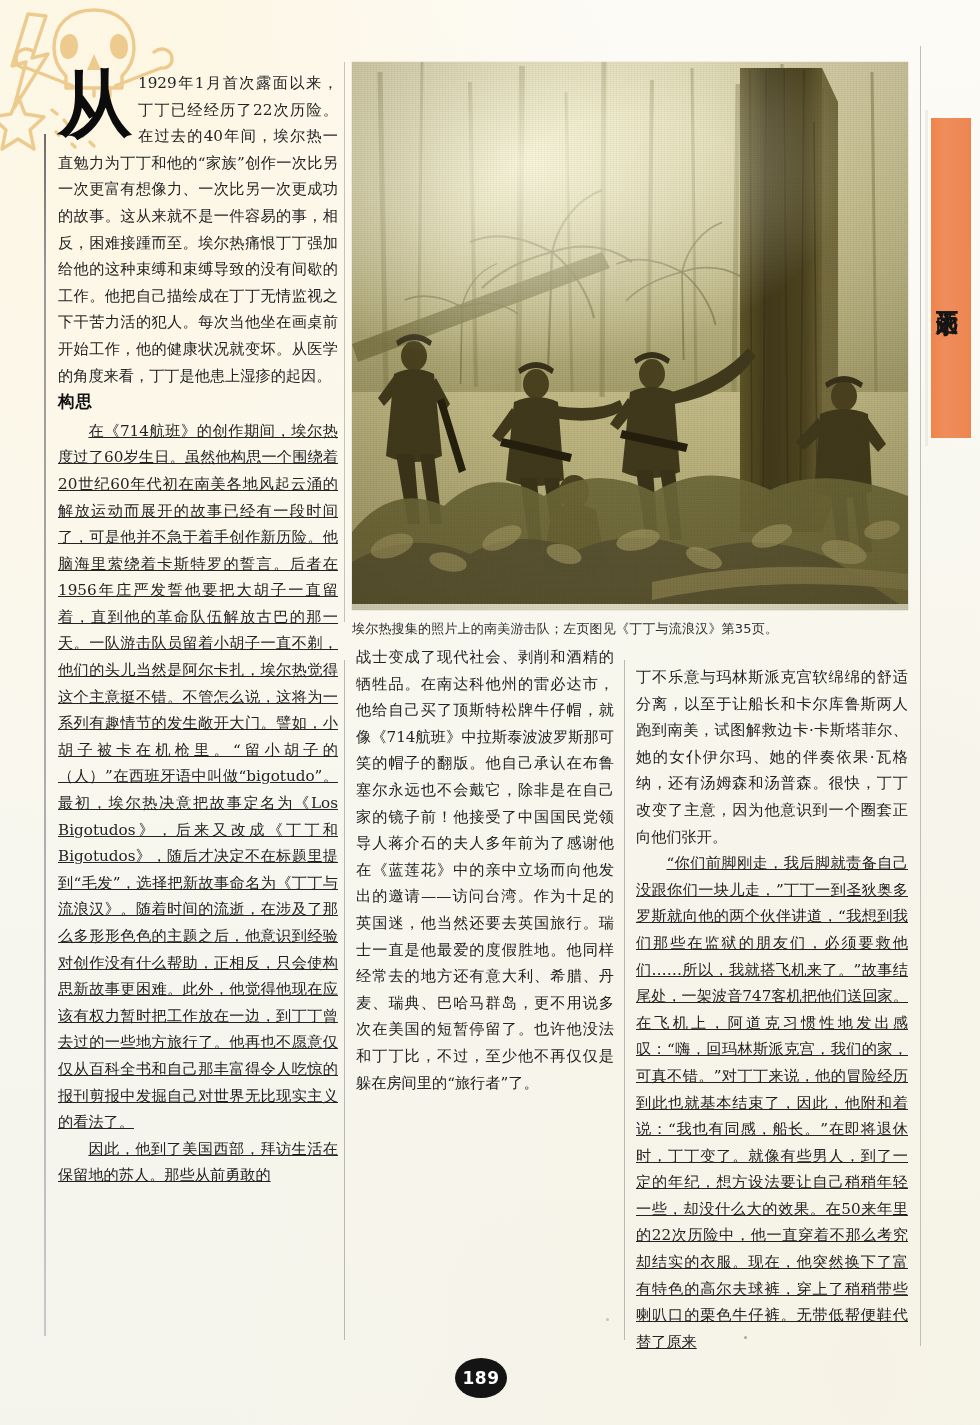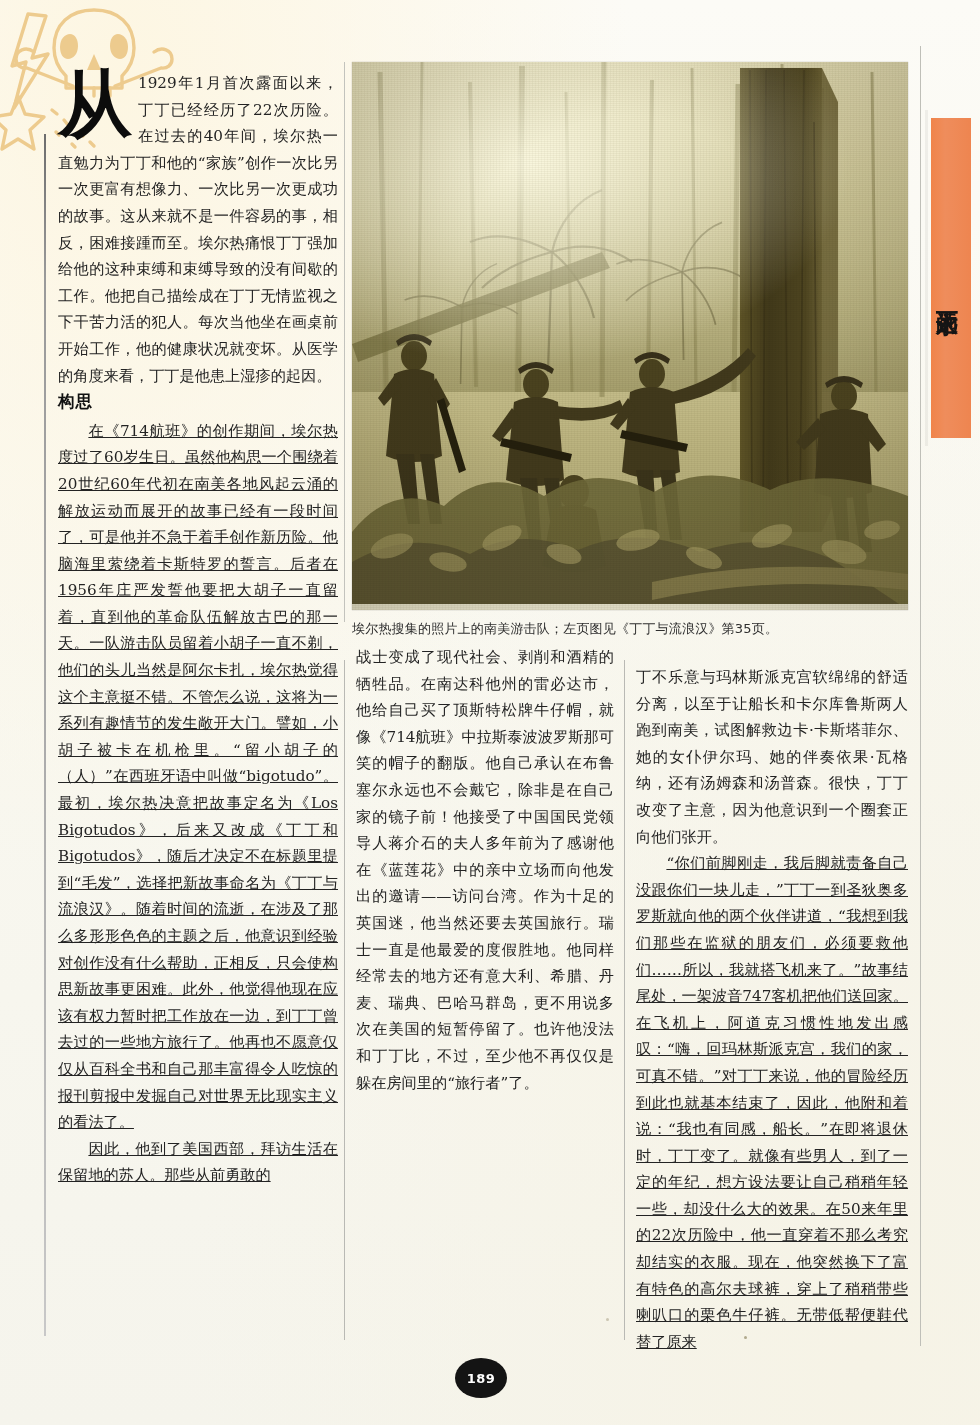--- a/index.html
+++ b/index.html
@@ -151,21 +151,21 @@
   #colB{left:356px;top:644px;width:258px;}
   #colC{left:636px;top:664px;width:272px;}
 
   
   .pagenum{
     position:absolute;left:455px;top:1358px;
     width:52px;height:40px;border-radius:50%;
     background:#141414;color:#fff;
     display:flex;align-items:center;justify-content:center;
     font-family:"DejaVu Sans","Liberation Sans",sans-serif;
-    font-size:13px;font-weight:700;letter-spacing:.5px;
+    font-size:17px;font-weight:700;letter-spacing:.5px;
   }
   .speck{position:absolute;width:3px;height:3px;background:#b0a98d;border-radius:50%;}
 </style>
 </head>
 <body>
 
 <div class="paper"></div>
 
 <div class="page">
 

